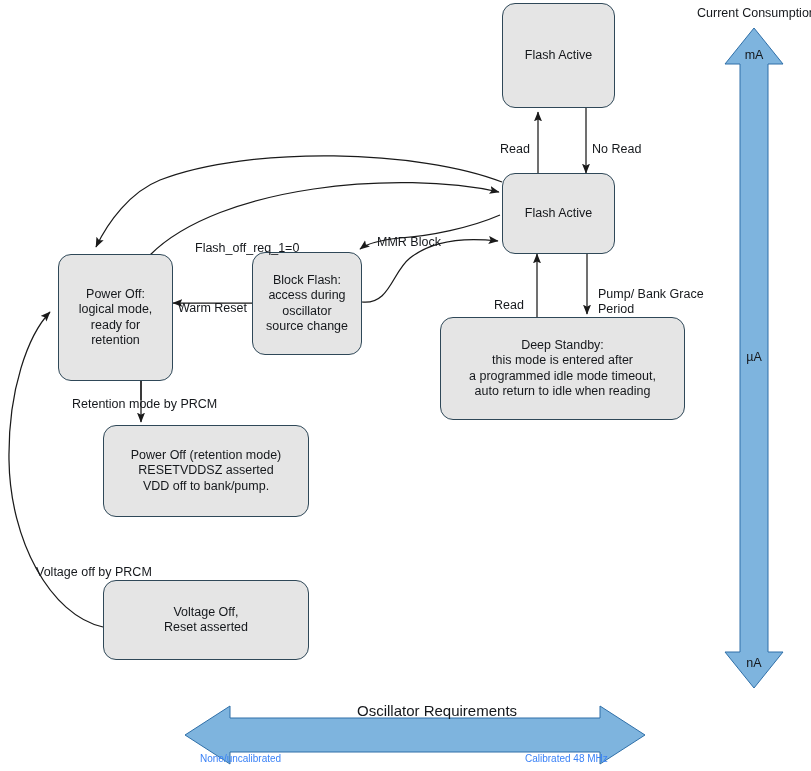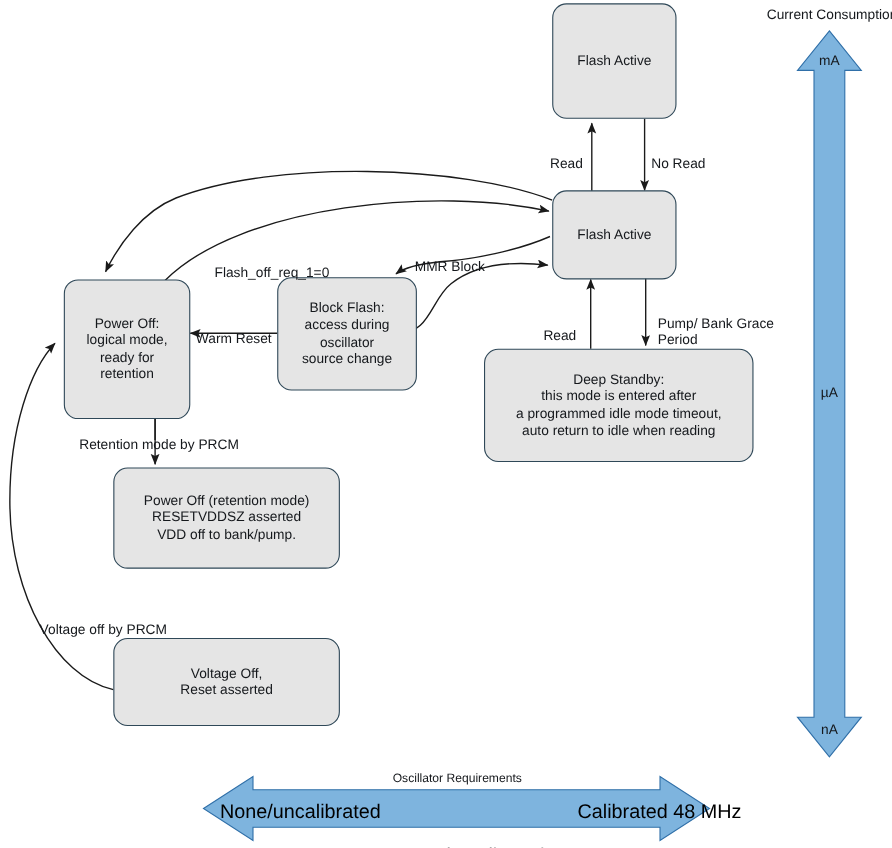--- a/index.html
+++ b/index.html
@@ -52,29 +52,30 @@
   }
   .axis-caption {
     position: absolute;
     color: #15181c;
     font-size: 12.5px;
     font-family: "Liberation Sans", sans-serif;
     white-space: nowrap;
   }
   .osc-label {
     position: absolute;
-    color: #000000;
-    font-size: 18px;
-    font-family: "Liberation Sans", sans-serif;
-    white-space: nowrap;
+    color: #3b82f6;
+    font-size: 10px;
+    font-family: "Liberation Sans", sans-serif;
+    white-space: nowrap;
+    margin-top: 25px;
   }
   .osc-caption {
     position: absolute;
     color: #15181c;
-    font-size: 11px;
+    font-size: 15px;
     font-family: "Liberation Sans", sans-serif;
     white-space: nowrap;
   }
   svg.overlay {
     position: absolute;
     left: 0;
     top: 0;
     width: 811px;
     height: 771px;
     pointer-events: none;
@@ -127,21 +128,21 @@
     <span>Flash Active</span>
   </div>
 
   <div class="node" style="left:58px; top:254px; width:115px; height:127px;">
     <span>Power Off:
 logical mode,
 ready for
 retention</span>
   </div>
 
-  <div class="node" style="left:252px; top:252px; width:127px; height:103px;">
+  <div class="node" style="left:252px; top:252px; width:110px; height:103px;">
     <span>Block Flash:
 access during
 oscillator
 source change</span>
   </div>
 
   <div class="node" style="left:440px; top:317px; width:245px; height:103px;">
     <span>Deep Standby:
 this mode is entered after
 a programmed idle mode timeout,

